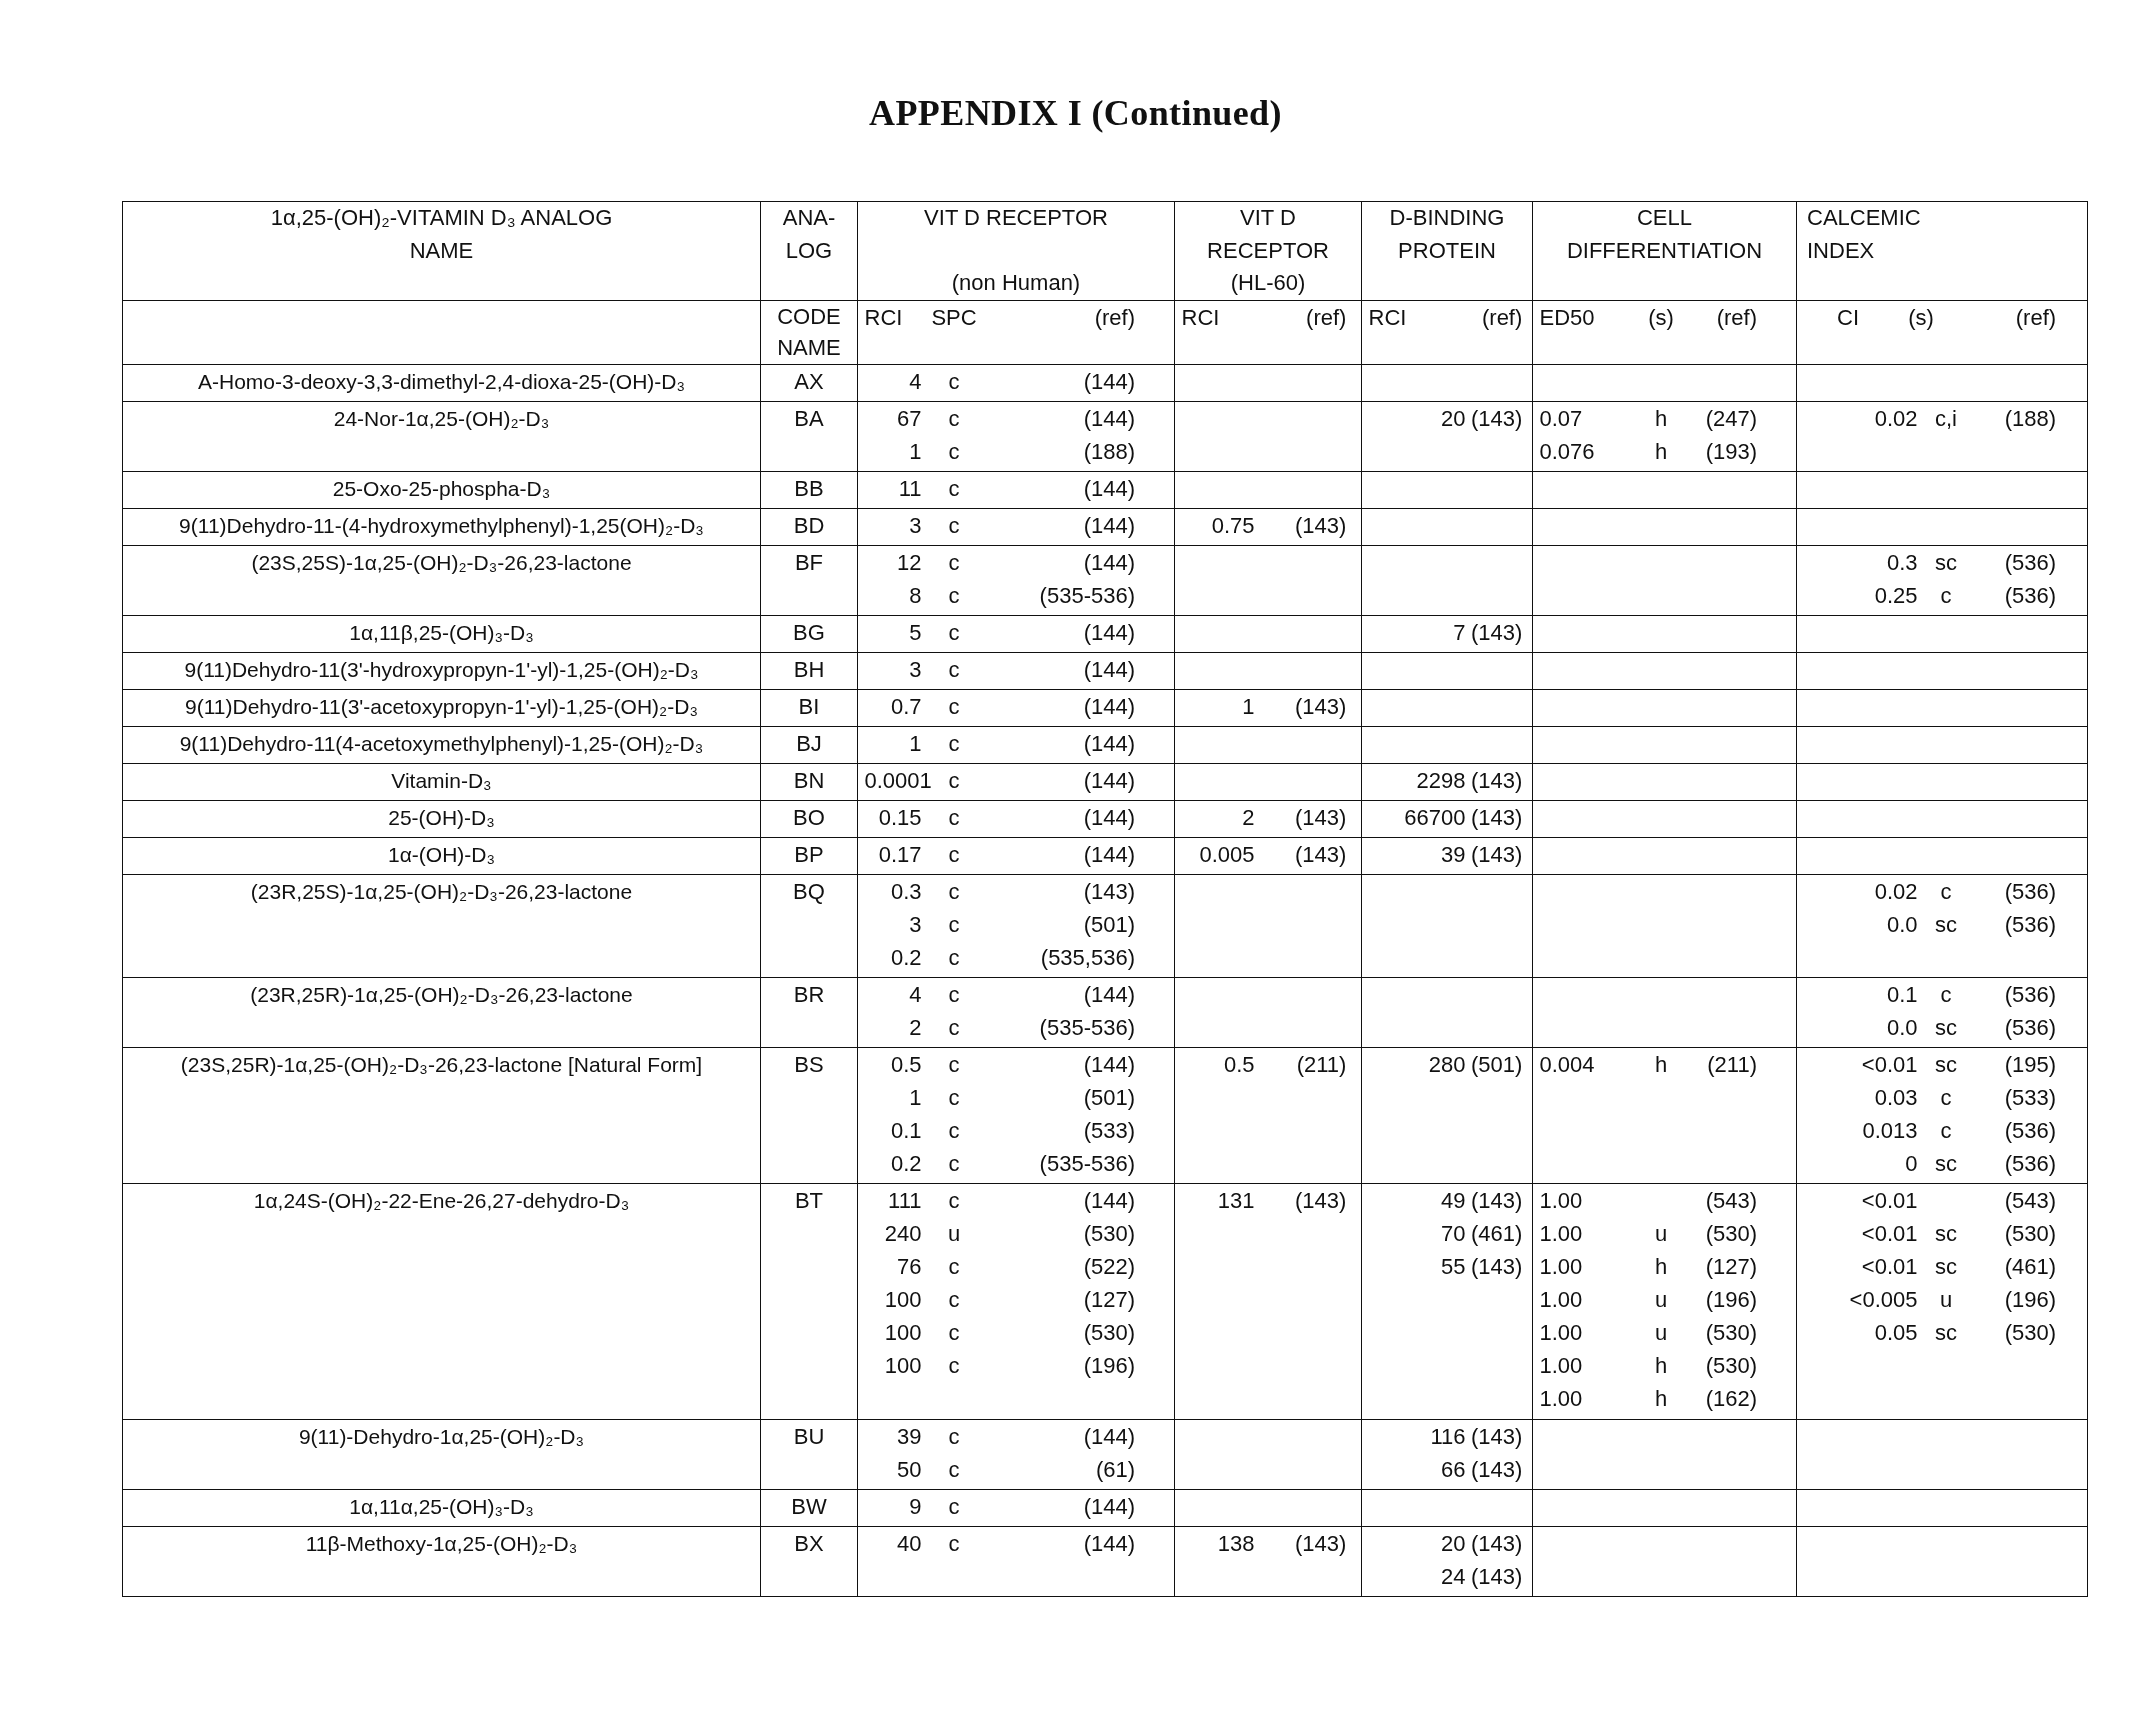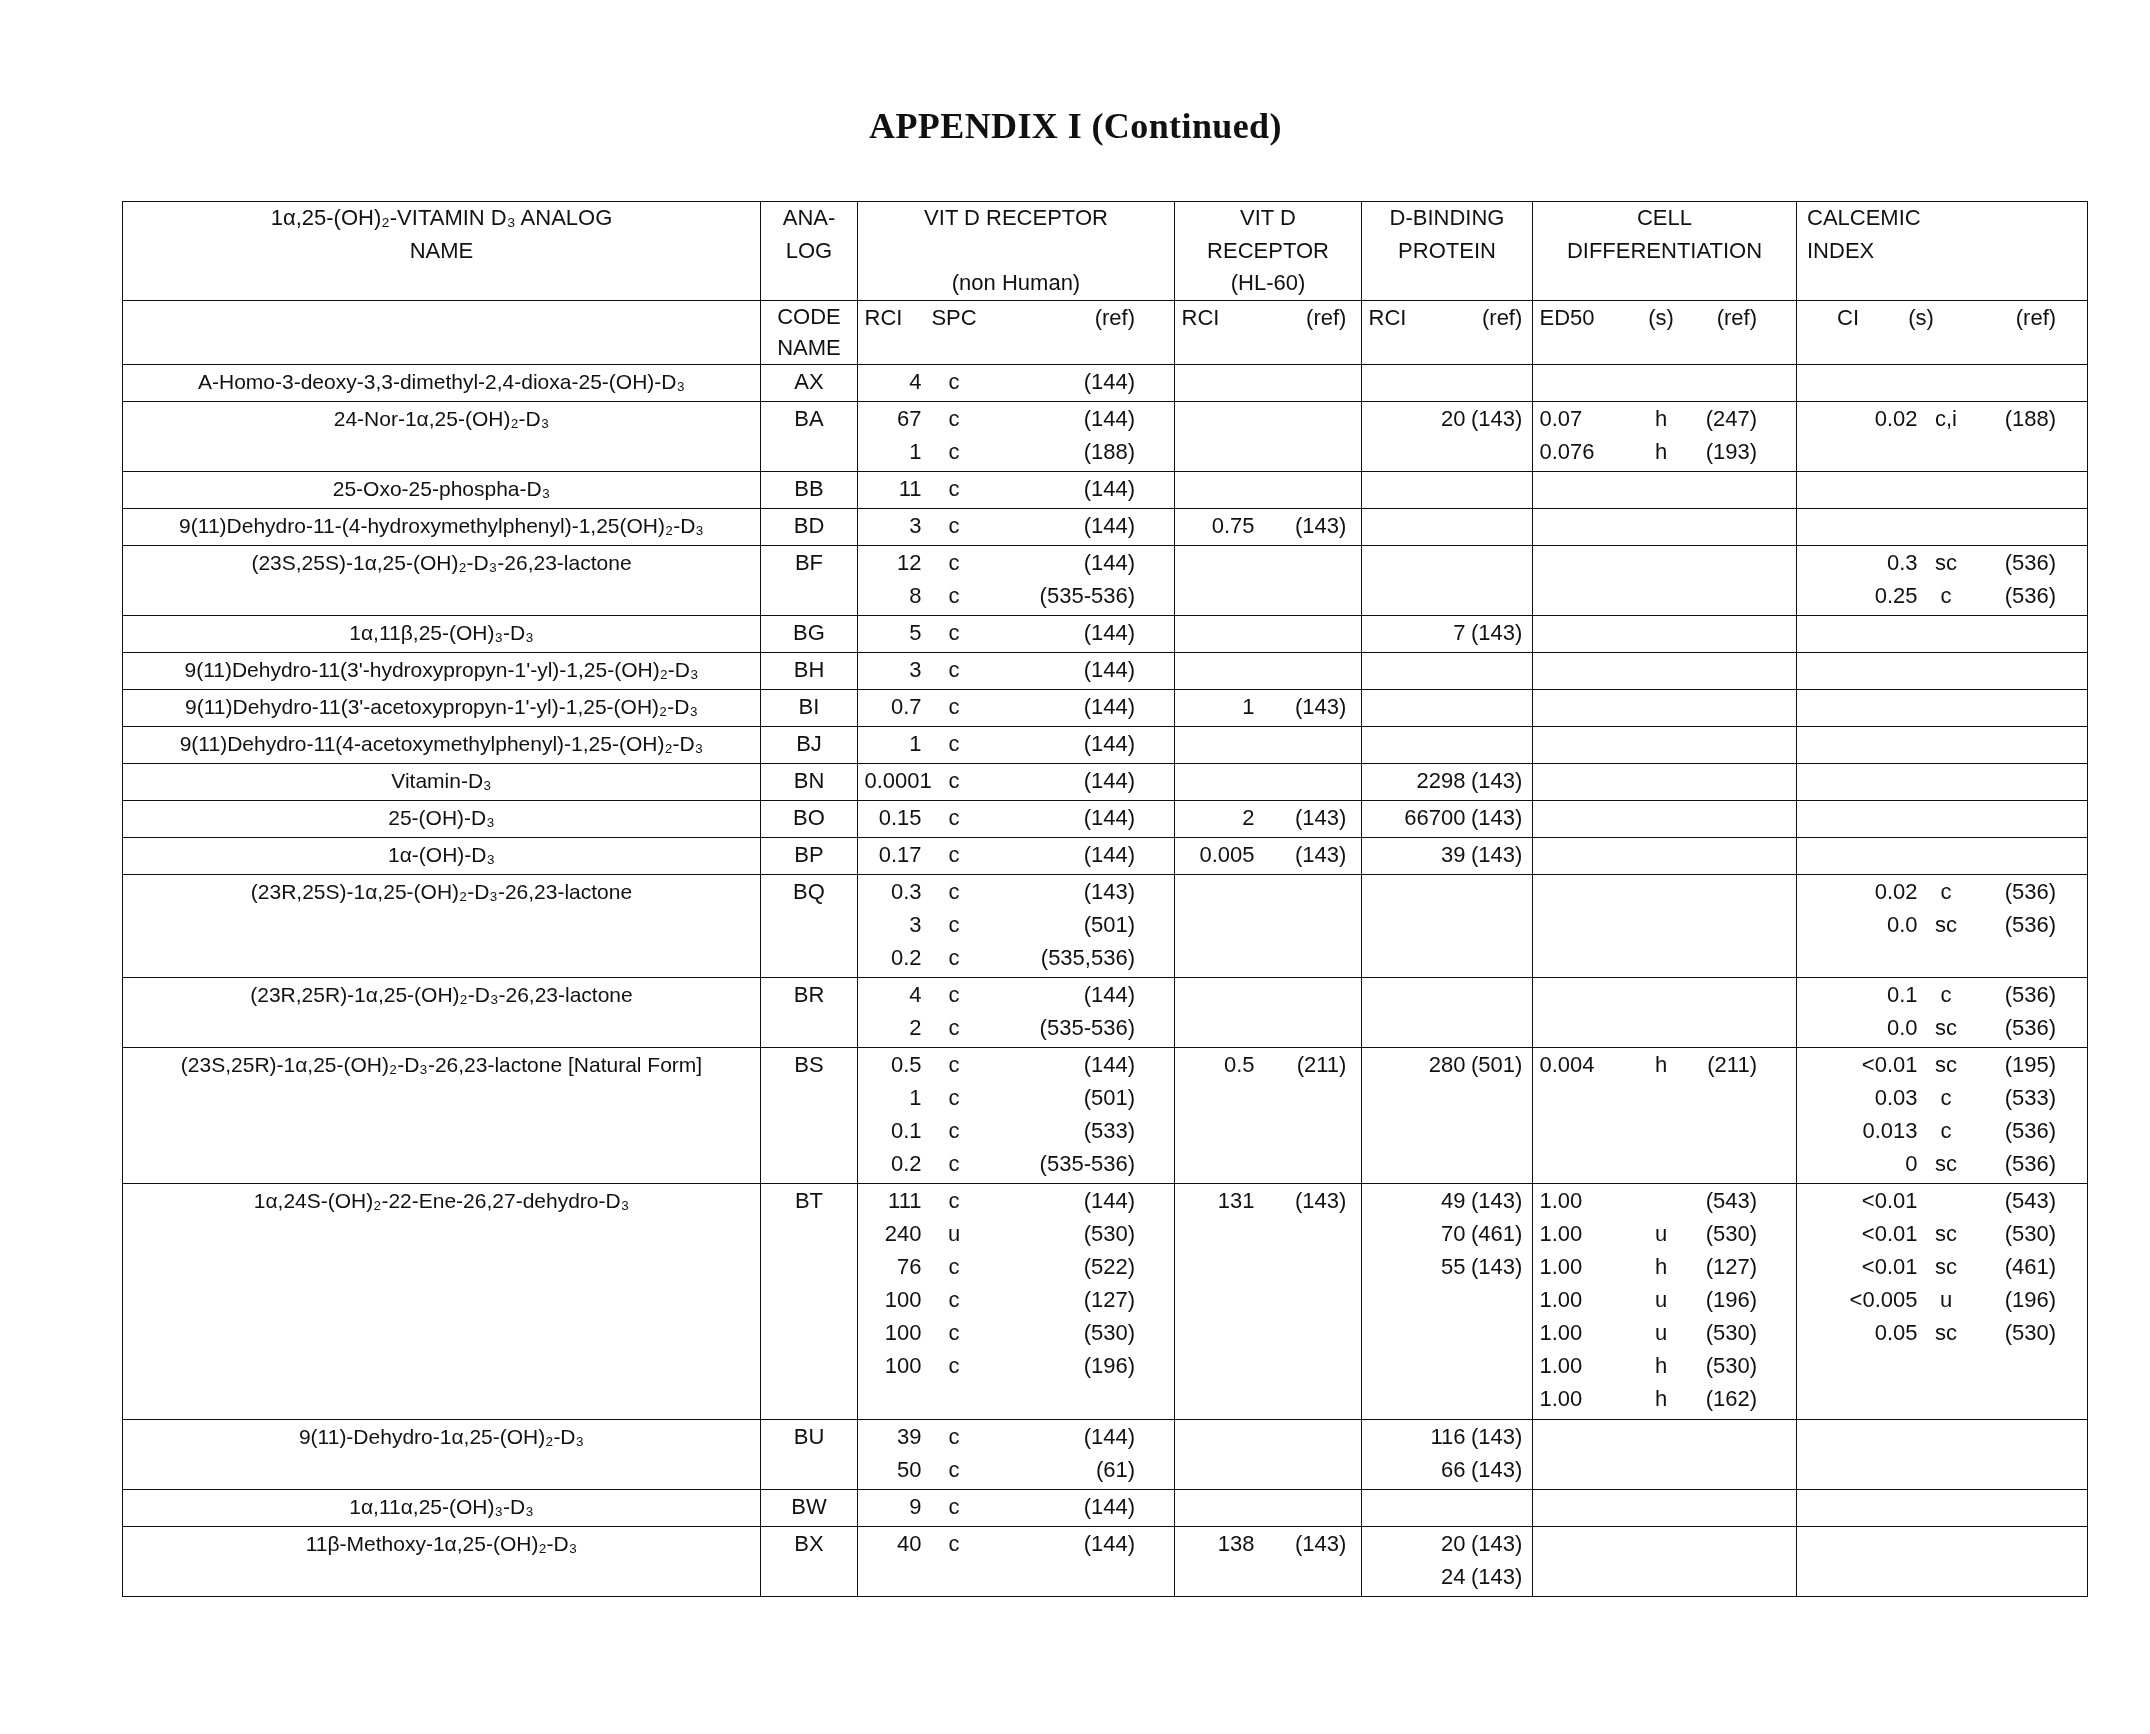--- a/index.html
+++ b/index.html
@@ -1,17 +1,17 @@
 <!DOCTYPE html>
 <html style="font-size:13px"><head>
 <meta charset="utf-8">
 <style>
   html, body { margin: 0; padding: 0; background: #ffffff; }
   body { width: 2151px; height: 1735px; position: relative; overflow: hidden; color: #111; font-family: "Liberation Sans", sans-serif; }
-  .title { position: absolute; top: 105px; left: 0; width: 2151px; text-align: center; font-family: "Liberation Serif", serif; font-weight: bold; font-size: 36px; letter-spacing: 0.4px; }
+  .title { position: absolute; top: 92px; left: 0; width: 2151px; text-align: center; font-family: "Liberation Serif", serif; font-weight: bold; font-size: 36px; letter-spacing: 0.4px; }
   table.appendix { position: absolute; top: 201px; left: 122px; width: 1964px; border-collapse: collapse; font-family: "Liberation Sans", sans-serif; font-size: 22px; table-layout: fixed; }
   table.appendix td, table.appendix th { border: 1.6px solid #111; padding: 0 6.5px; vertical-align: top; font-weight: normal; }
   th.hdr { text-align: center; line-height: 32.5px; padding-top: 4.9px; height: 97px; margin-top: 9px; }
   th.hdr.left { text-align: left; padding-left: 10px; }
   th.sub { text-align: left; line-height: 31px; height: 63px; padding-top: 4.9px; }
   td.name { text-align: center; white-space: nowrap; overflow: hidden; font-size: 21px; }
   td.code { text-align: center; }
   .line { height: 33px; line-height: 33px; white-space: nowrap; display: flex; }
   .c-val { width: 57px; text-align: right; }
   .c-spc { width: 65px; text-align: center; }

